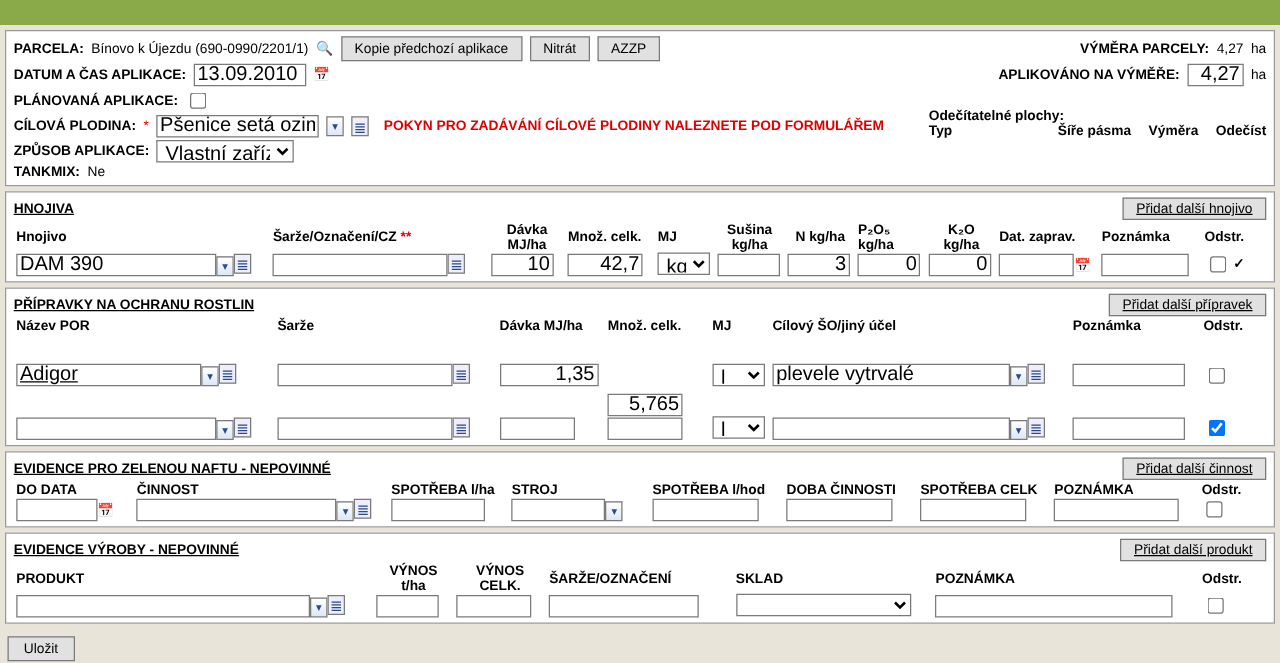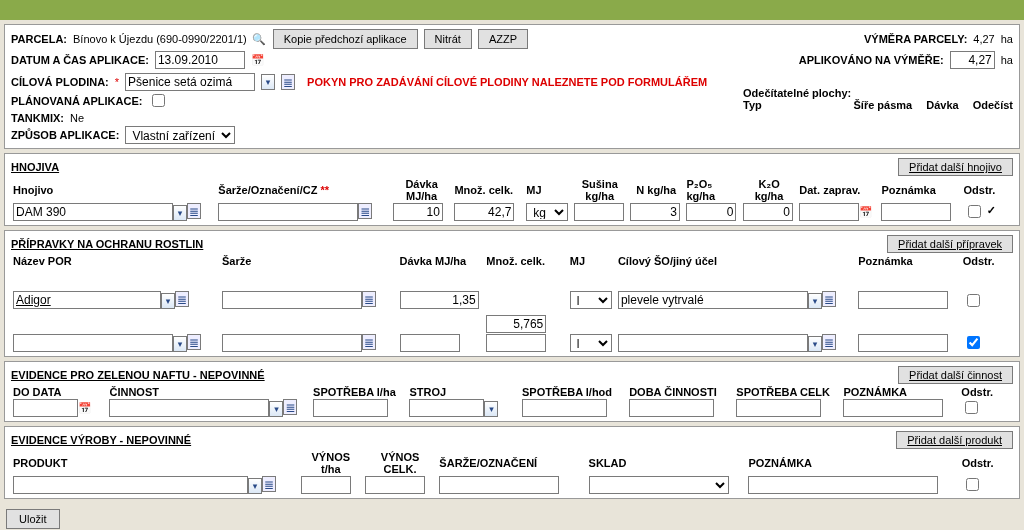--- a/index.html
+++ b/index.html
@@ -18,21 +18,21 @@
     background: #fff;
     border: 1px solid #999;
     margin: 4px;
     padding: 4px 6px;
   }
   .row { display: flex; align-items: center; flex-wrap: wrap; gap: 6px; }
   .bold { font-weight: bold; }
   .right { margin-left: auto; }
   input[type="text"], select {
     font-family: inherit;
-    font-size: 12px;
+    font-size: 16px;
     padding: 1px 2px;
     border: 1px solid #7a7a7a;
     background: #fff;
     height: 18px;
   }
   input[type="checkbox"] { vertical-align: middle; }
   .btn {
     background: #e1e1e1;
     border: 1px solid #7a7a7a;
     padding: 2px 10px;
@@ -135,47 +135,47 @@
   <div class="row" style="margin-top:2px;">
     <span class="lbl">DATUM A ČAS APLIKACE:</span>
     <input type="text" style="width: 90px;" value="13.09.2010">
     <span class="icon"><span class="icon-cal"></span></span>
     <span class="right lbl">APLIKOVÁNO NA VÝMĚŘE:</span>
     <input type="text" class="inp-right" style="width: 45px;" value="4,27">
     <span>ha</span>
   </div>
   <div class="row" style="margin-top:2px; align-items:flex-start;">
     <div style="flex:1">
+      <div class="row">
+        <span class="lbl">PLÁNOVANÁ APLIKACE:</span>
+        <input type="checkbox" style="">
+      </div>
       <div class="row" style="margin-top:2px;">
         <span class="lbl">CÍLOVÁ PLODINA:</span>
         <span class="red-star">*</span>
         <input type="text" style="width: 130px;" value="Pšenice setá ozimá">
         <span class="icon-dd"></span>
         <span class="icon-list"></span>
         <span class="red-text" style="margin-left:6px;">POKYN PRO ZADÁVÁNÍ CÍLOVÉ PLODINY NALEZNETE POD FORMULÁŘEM</span>
       </div>
-      <div class="row">
-        <span class="lbl">PLÁNOVANÁ APLIKACE:</span>
-        <input type="checkbox" style="">
+      <div class="row" style="margin-top:2px;">
+        <span class="lbl">ZPŮSOB APLIKACE:</span>
+        <select style="width:110px"><option>Vlastní zařízení</option></select>
       </div>
       <div class="row" style="margin-top:2px;">
         <span class="lbl">TANKMIX:</span>
         <span>Ne</span>
-      </div>
-      <div class="row" style="margin-top:2px;">
-        <span class="lbl">ZPŮSOB APLIKACE:</span>
-        <select style="width:110px"><option>Vlastní zařízení</option></select>
       </div>
     </div>
     <div style="width:270px; text-align:left;margin-top:16px;">
       <div class="lbl">Odečítatelné plochy:</div>
       <div class="row bold" style="gap:14px;">
         <span>Typ</span>
         <span style="margin-left:auto;">Šíře pásma</span>
-        <span>Dávka</span>
+        <span>Výměra</span>
         <span>Odečíst</span>
       </div>
     </div>
   </div>
 </div>
 
 
 <div class="panel">
   <div class="section-title">
     <span>HNOJIVA</span>

